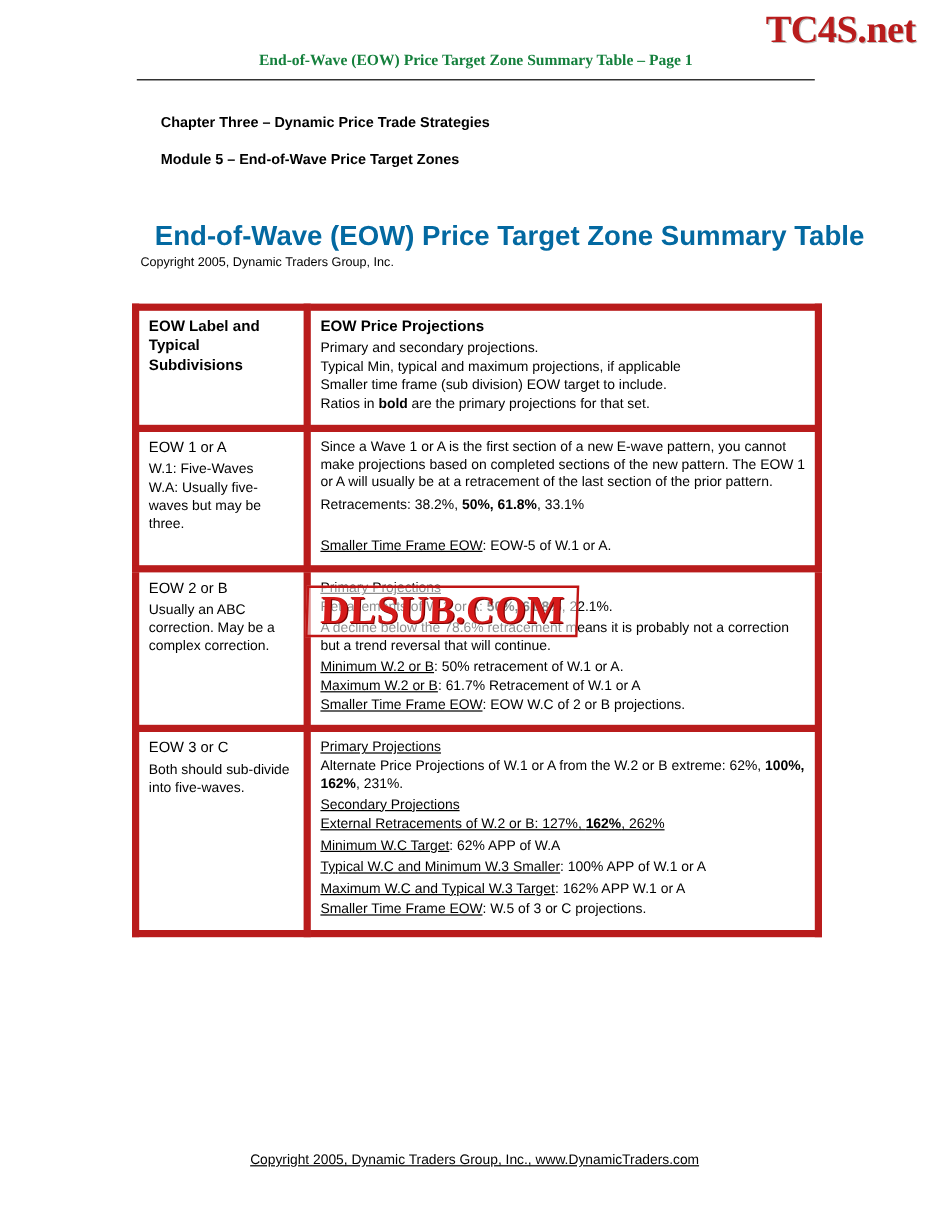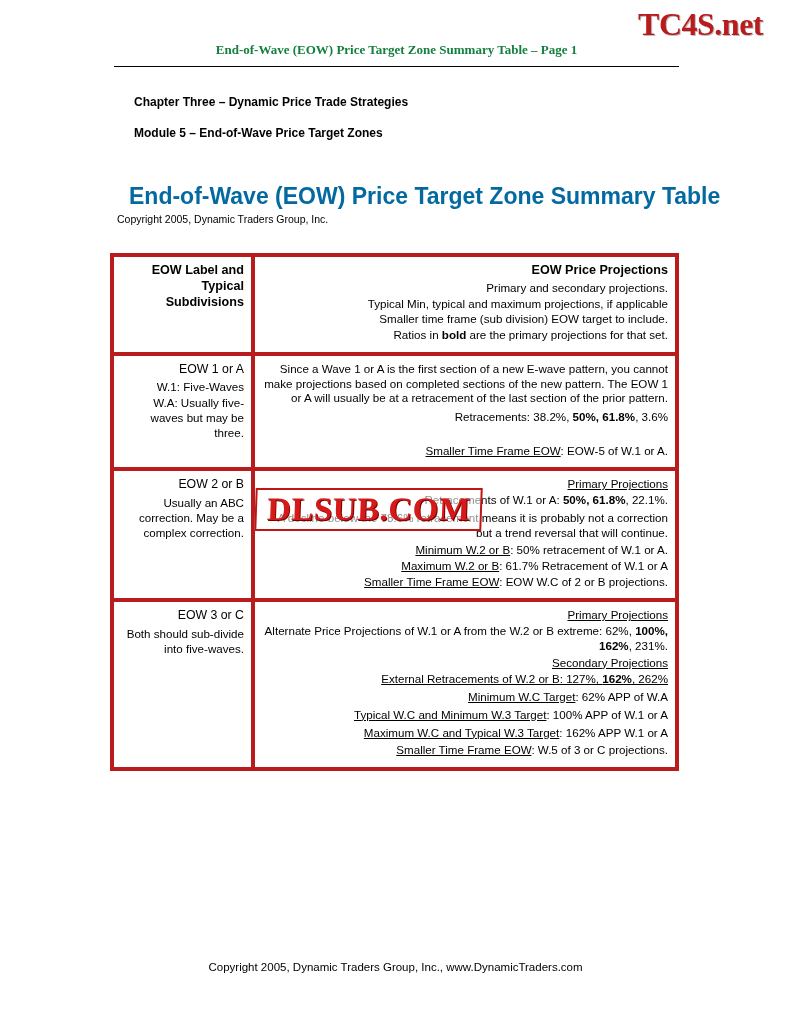--- a/index.html
+++ b/index.html
@@ -86,26 +86,25 @@
   
   .tbl {
     position: absolute;
     left: 110px;
     top: 253px;
     width: 527px;
     border-collapse: collapse;
     table-layout: fixed;
   }
   .tbl td {
-    border: 4px solid #b91c1c;
+    border: 6px solid #b91c1c;
     vertical-align: top;
     padding: 6px 7px 8px 8px;
     font-size: 11.6px;
     line-height: 1.27;
-    text-align: right;
   }
   .col-left { width: 122px; }
   .col-right { width: 405px; }
 
   .cell-head {
     font-weight: bold;
     font-size: 12.6px;
     margin-bottom: 2px;
   }
   .lbl-title {
@@ -128,20 +127,21 @@
 
   
   .footer {
     position: absolute;
     top: 961px;
     left: 0;
     width: 791px;
     text-align: center;
     font-size: 11.5px;
     color: #000;
+    text-decoration: underline;
   }
 
   
   .dlsub {
     position: absolute;
     left: 255px;
     top: 488px;
     font-family: "Liberation Serif", serif;
     font-size: 33px;
     font-weight: bold;
@@ -197,21 +197,21 @@
       </tr>
 
       <tr>
         <td class="col-left">
           <div class="lbl-title">EOW 1 or A</div>
           <div class="line">W.1: Five-Waves</div>
           <div class="line">W.A: Usually five-waves but may be three.</div>
         </td>
         <td class="col-right">
           <div class="line">Since a Wave 1 or A is the first section of a new E-wave pattern, you cannot make projections based on completed sections of the new pattern. The EOW 1 or A will usually be at a retracement of the last section of the prior pattern.</div>
-          <div class="line" style="margin-top:4px;"><span>Retracements: </span><span>38.2%, </span><span class="b">50%, 61.8%</span><span>, 3.6%</span></div>
+          <div class="line" style="margin-top:4px;"><span>Retracements: </span><span>38.2%, </span><span class="b">50%, 61.8%</span><span>, 33.1%</span></div>
           <div class="line" style="margin-top:19px;"><span class="u">Smaller Time Frame EOW</span><span>: EOW-5 of W.1 or A.</span></div>
         </td>
       </tr>
 
       <tr>
         <td class="col-left">
           <div class="lbl-title">EOW 2 or B</div>
           <div class="line">Usually an ABC correction. May be a complex correction.</div>
         </td>
         <td class="col-right">
@@ -228,21 +228,21 @@
         <td class="col-left">
           <div class="lbl-title">EOW 3 or C</div>
           <div class="line">Both should sub-divide into five-waves.</div>
         </td>
         <td class="col-right">
           <div class="line u">Primary Projections</div>
           <div class="line"><span>Alternate Price Projections of W.1 or A from the W.2 or B extreme: 62%, </span><span class="b">100%, 162%</span><span>, 231%.</span></div>
           <div class="line u" style="margin-top:2px;">Secondary Projections</div>
           <div class="line" style="margin-top:2px;text-decoration:underline;"><span>External Retracements of W.2 or B: 127%, </span><span class="b">162%</span><span>, 262%</span></div>
           <div class="line" style="margin-top:3px;"><span class="u">Minimum W.C Target</span><span>: 62% APP of W.A</span></div>
-          <div class="line" style="margin-top:3px;"><span class="u">Typical W.C and Minimum W.3 Target</span><span>: 100% APP of W.1 or A</span></div>
+          <div class="line" style="margin-top:3px;"><span class="u">Typical W.C and Minimum W.3 Smaller</span><span>: 100% APP of W.1 or A</span></div>
           <div class="line" style="margin-top:3px;"><span class="u">Maximum W.C and Typical W.3 Target</span><span>: 162% APP W.1 or A</span></div>
           <div class="line" style="margin-top:3px;"><span class="u">Smaller Time Frame EOW</span><span>: W.5 of 3 or C projections.</span></div>
         </td>
       </tr>
     </tbody>
   </table>
 
 
   <div class="footer">Copyright 2005, Dynamic Traders Group, Inc., www.DynamicTraders.com</div>
 

